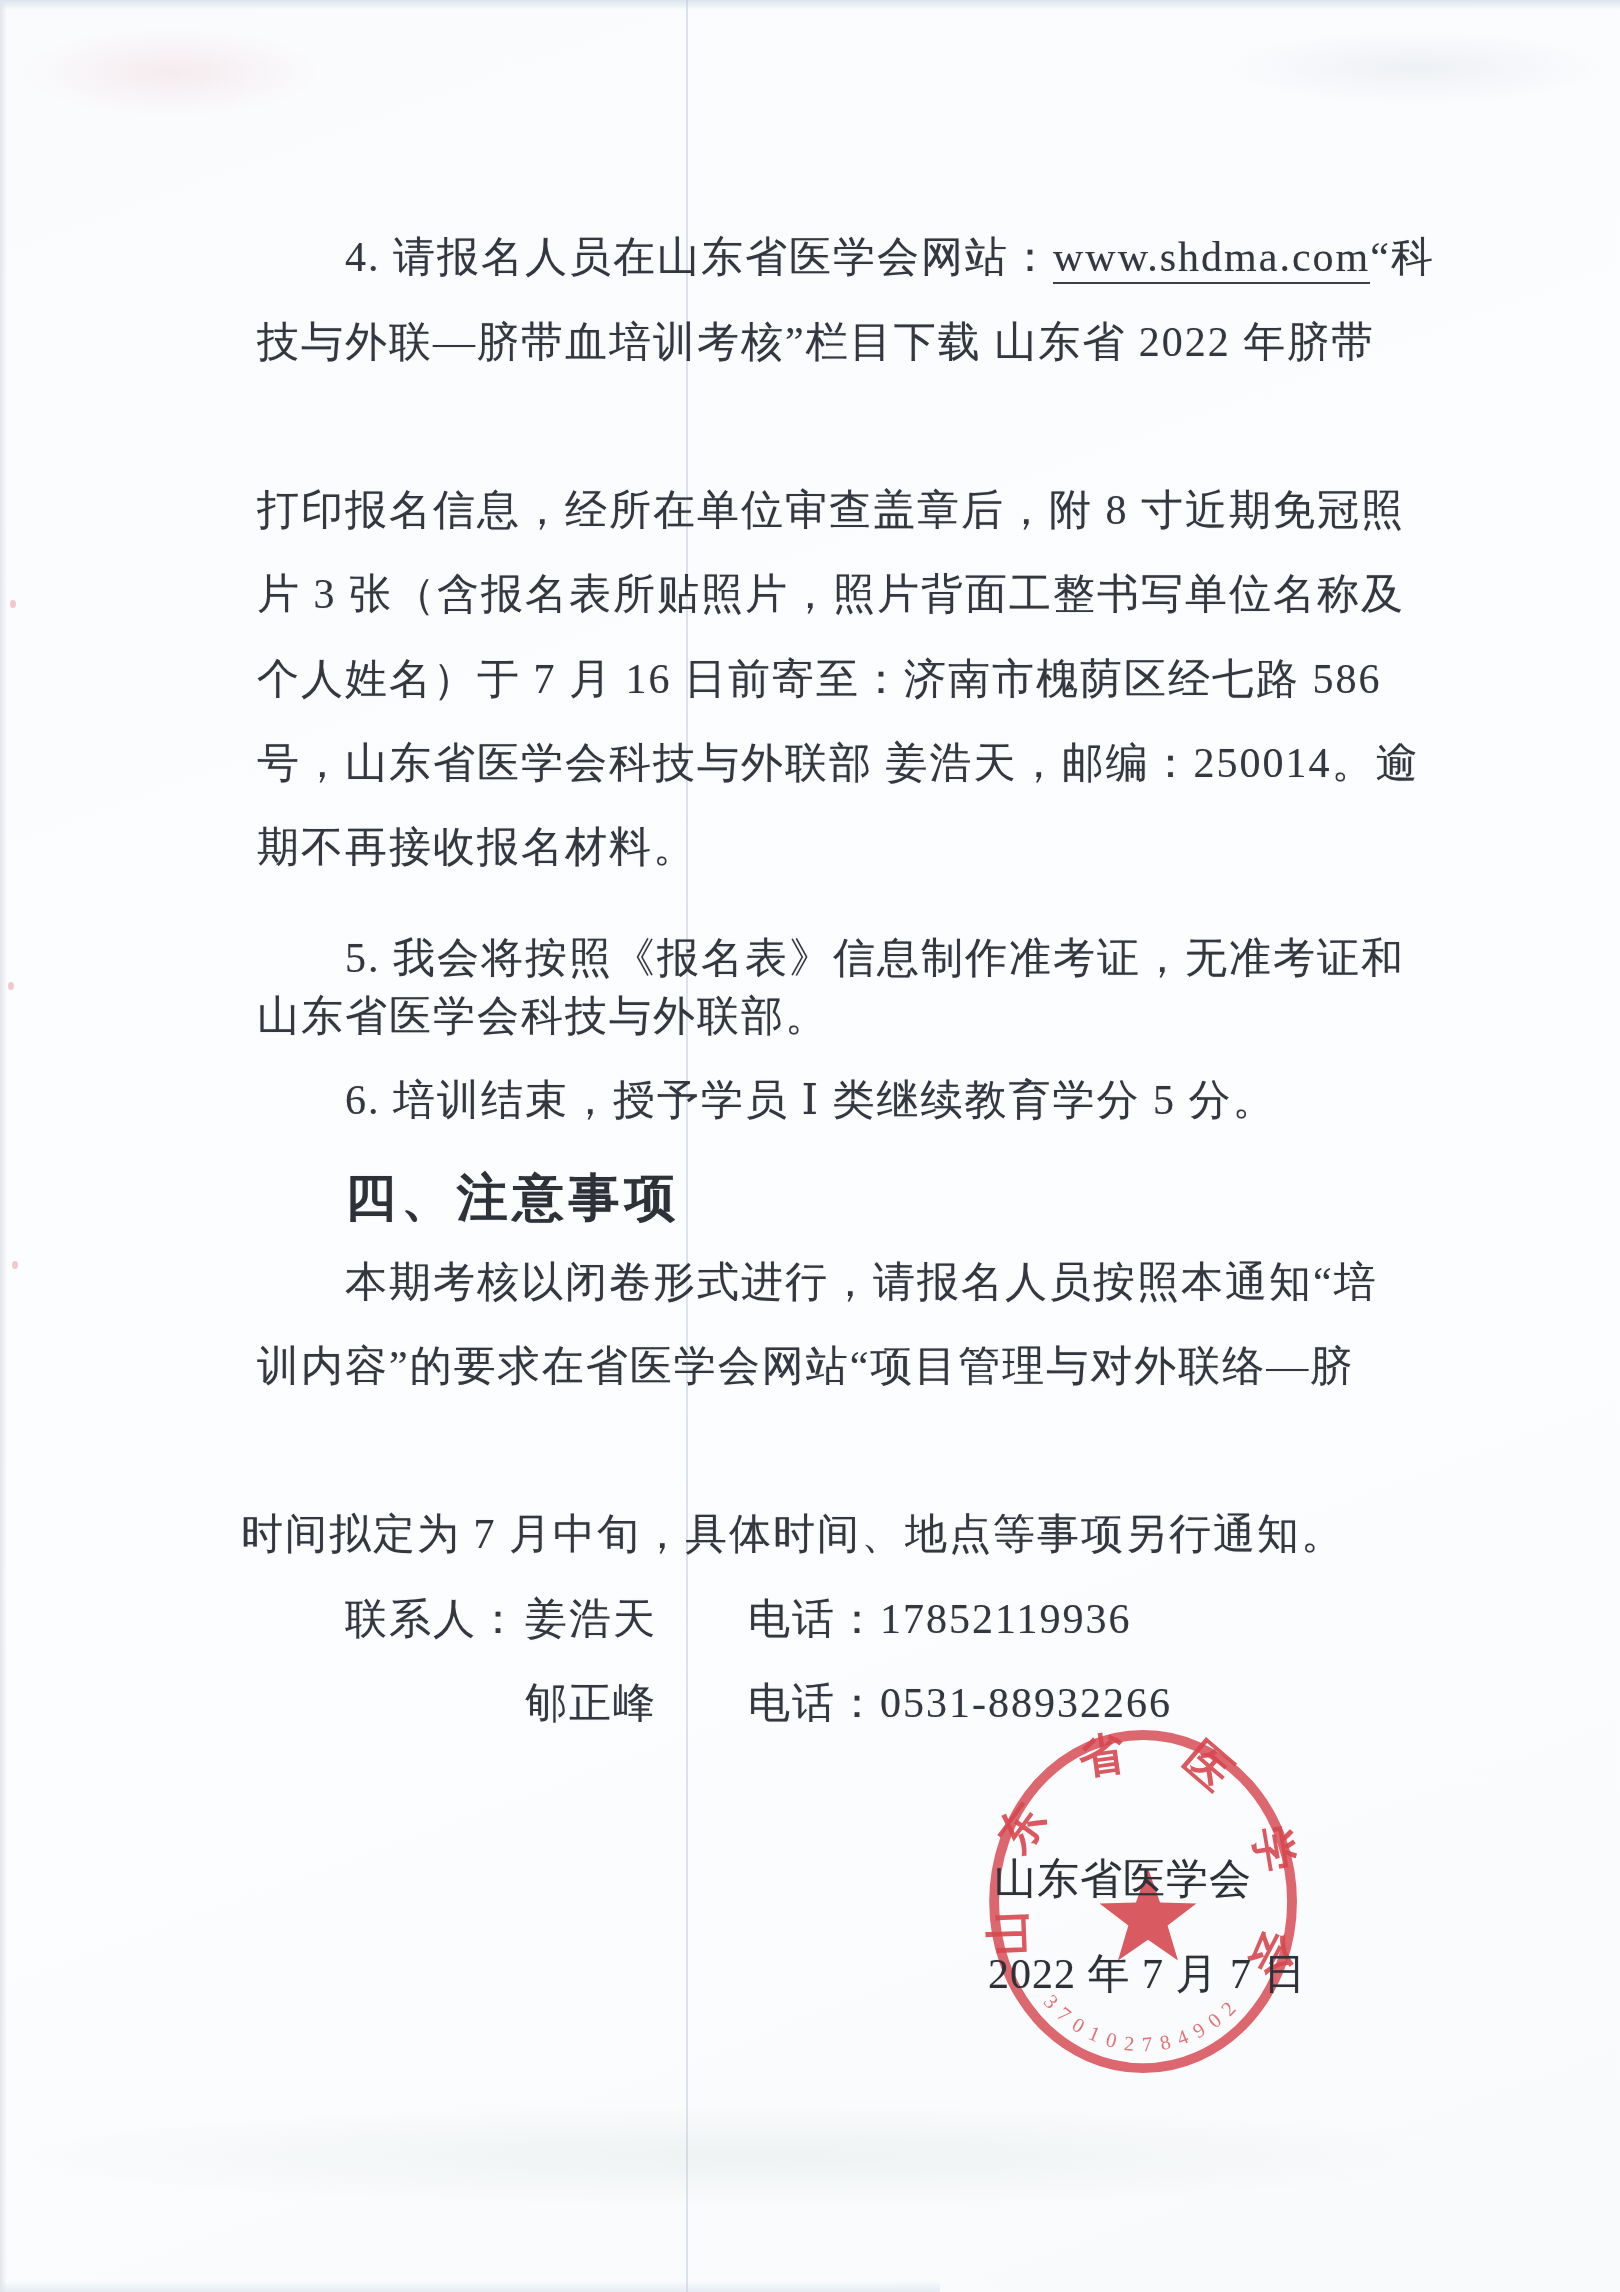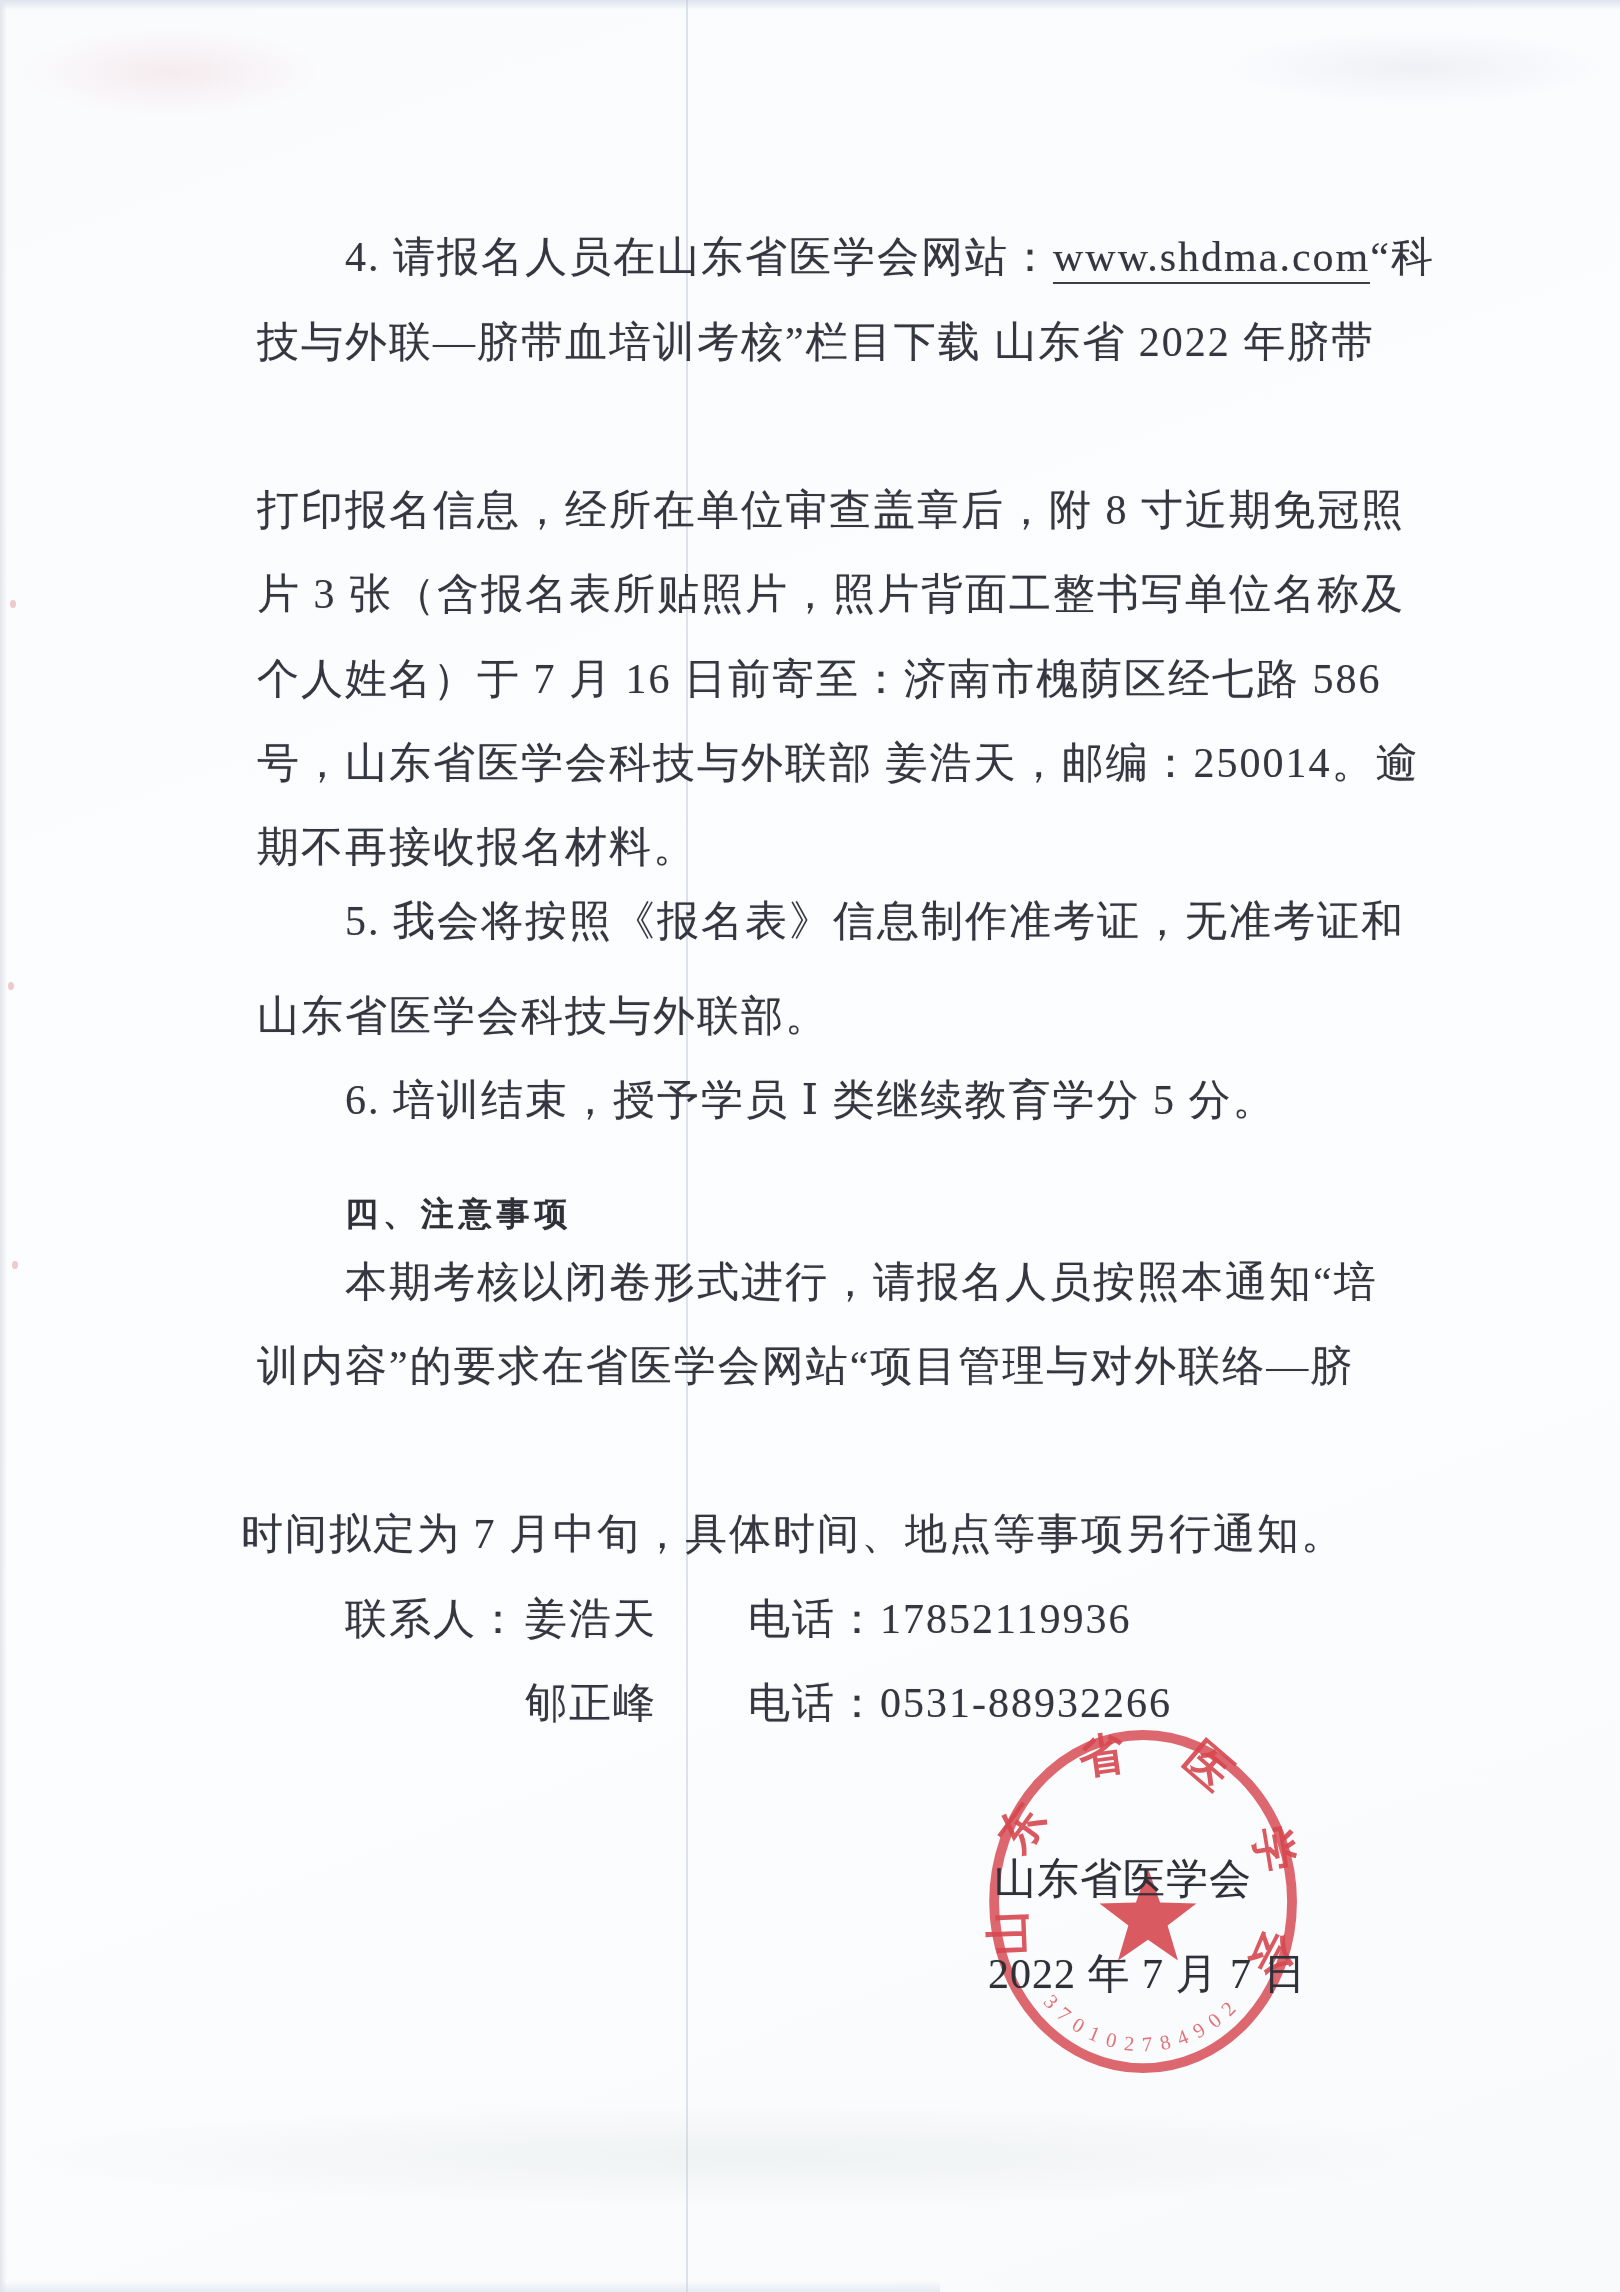--- a/index.html
+++ b/index.html
@@ -35,21 +35,21 @@
     position:absolute;
     white-space:nowrap;
     font-size:42px;
     letter-spacing:2px;
     line-height:51px;
     color:#34373f;
     text-shadow:0 0 1px rgba(60,66,82,.35);
     z-index:2;
   }
   .ln .url{border-bottom:2.9px solid #3c3f47;padding-bottom:2px;}
-  .ln.heading{font-weight:bold;letter-spacing:4.9px;font-size:33px;color:#2e3138;margin-top:16px;}
+  .ln.heading{font-weight:bold;letter-spacing:4.9px;font-size:51px;color:#2e3138;}
   .sig{
     position:absolute;white-space:nowrap;
     font-size:42px;letter-spacing:1px;line-height:49px;
     color:#2e3138;text-shadow:0 0 1px rgba(50,55,70,.35);
     z-index:5;
   }
   .seal{position:absolute;left:902px;top:1686px;z-index:4;}
 </style>
 </head>
 <body>
@@ -68,21 +68,21 @@
   <div class="speck" style="left:11.8px;top:1261px;"></div>
 
   <div class="ln" style="left:345px;top:232px;"><span>4. 请报名人员在山东省医学会网站：</span><span class="url">www.shdma.com</span><span>“科</span></div>
   <div class="ln" style="left:257px;top:317px;">技与外联—脐带血培训考核”栏目下载 山东省 2022 年脐带</div>
   <div class="ln" style="left:257px;top:485px;">打印报名信息，经所在单位审查盖章后，附 8 寸近期免冠照</div>
   <div class="ln" style="left:257px;top:569px;">片 3 张（含报名表所贴照片，照片背面工整书写单位名称及</div>
   <div class="ln" style="left:257px;top:654px;">个人姓名）于 7 月 16 日前寄至：济南市槐荫区经七路 586</div>
   <div class="ln" style="left:257px;top:738px;">号，山东省医学会科技与外联部 姜浩天，邮编：250014。逾</div>
   <div class="ln" style="left:257px;top:822px;">期不再接收报名材料。</div>
 
-  <div class="ln" style="left:345px;top:896px;text-align:center;">5. 我会将按照《报名表》信息制作准考证，无准考证和</div>
+  <div class="ln" style="left:345px;top:933px;text-align:center;">5. 我会将按照《报名表》信息制作准考证，无准考证和</div>
   <div class="ln" style="left:257px;top:991px;">山东省医学会科技与外联部。</div>
 
   <div class="ln" style="left:345px;top:1075px;">6. 培训结束，授予学员 Ⅰ 类继续教育学分 5 分。</div>
 
   <div class="ln heading" style="left:345px;top:1173px;">四、注意事项</div>
 
   <div class="ln" style="left:345px;top:1257px;">本期考核以闭卷形式进行，请报名人员按照本通知“培</div>
   <div class="ln" style="left:257px;top:1341px;">训内容”的要求在省医学会网站“项目管理与对外联络—脐</div>
   <div class="ln" style="left:241px;top:1509px;">时间拟定为 7 月中旬，具体时间、地点等事项另行通知。</div>
 

